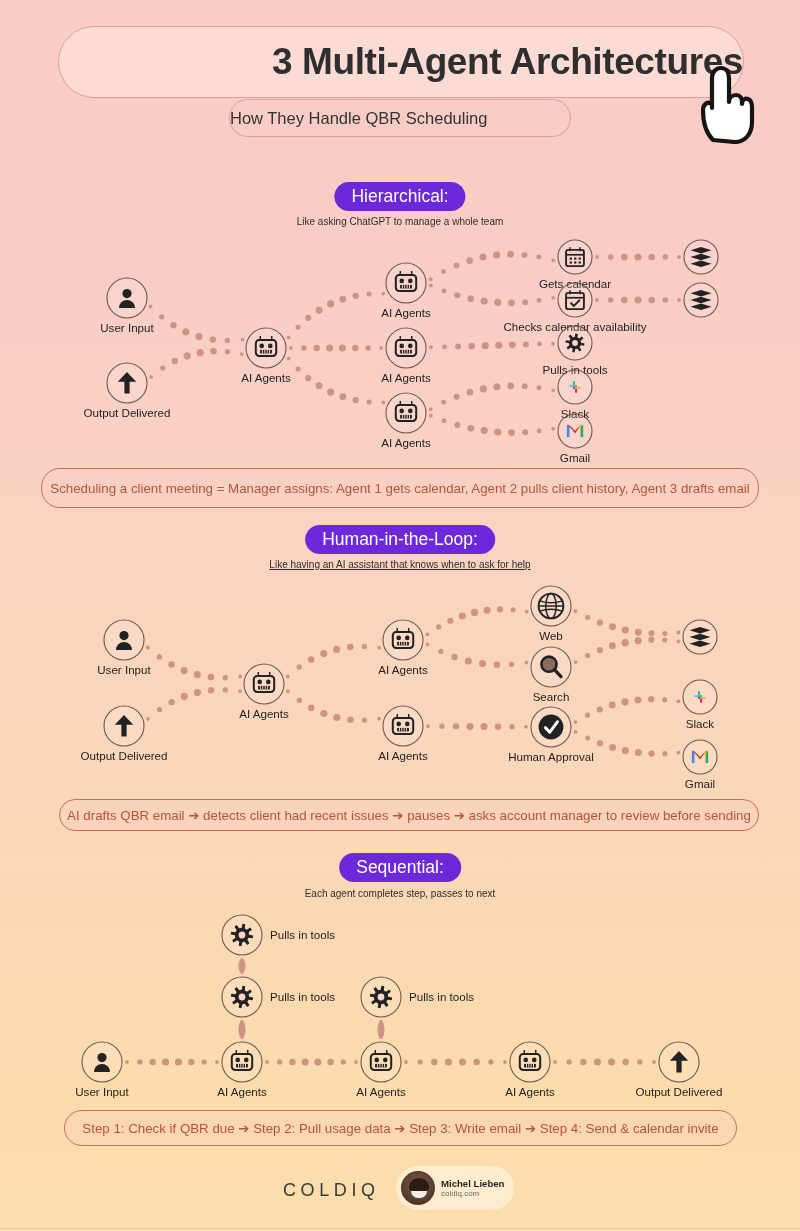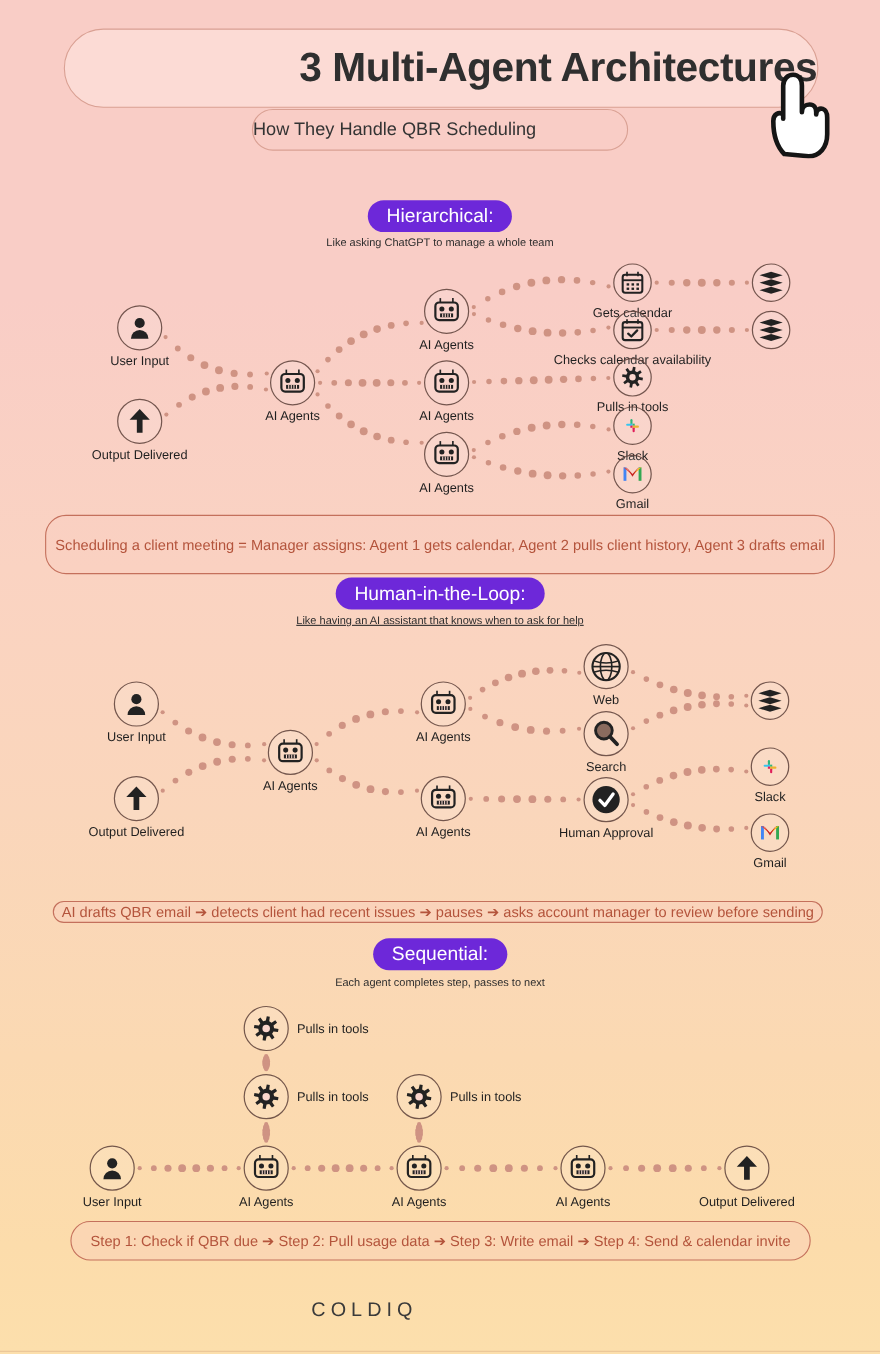--- a/index.html
+++ b/index.html
@@ -109,41 +109,48 @@
   <path d="M16 78 C8 70 6 58 6 48 C6 42 11 39 15 42 L15 46 L15 16 C15 10 19 6 24 6 C29 6 32 10 32 16
            L32 40 C32 36 35 33 39 33 C43 33 45 36 45 40 L45 42 C45 38 48 36 51 37 C54 38 55 41 55 45
            L55 60 C55 72 48 80 38 80 Z" fill="#ffffff" stroke="#151515" stroke-width="4.2" stroke-linejoin="round" stroke-linecap="round"></path>
 </svg>
 
 <div id="sections-root">
     <div class="sec-label" style="top: 182px;">
       <span>Hierarchical:</span>
     </div>
     <div class="sec-sub" style="top: 216px;">Like asking ChatGPT to manage a whole team</div>
-    <div class="caption" style="left: 41px; top: 468px; width: 718px; height: 54px;">
+    <div class="caption" style="left: 41px; top: 468px; width: 718px; height: 40px;">
       <span>Scheduling a client meeting = Manager assigns: Agent 1 gets calendar, Agent 2 pulls client history, Agent 3 drafts email</span>
     </div>
     <div class="sec-label" style="top: 525px;">
       <span>Human-in-the-Loop:</span>
     </div>
     <div class="sec-sub" style="top: 559px; text-decoration: underline;">Like having an AI assistant that knows when to ask for help</div>
-    <div class="caption" style="left: 48px; top: 799px; width: 700px; height: 20px; margin-top: 20px;">
+    <div class="caption" style="left: 59px; top: 799px; width: 700px; height: 32px;">
       <span>AI drafts QBR email ➔ detects client had recent issues ➔ pauses ➔ asks account manager to review before sending</span>
     </div>
     <div class="sec-label" style="top: 853px;">
       <span>Sequential:</span>
     </div>
     <div class="sec-sub" style="top: 888px;">Each agent completes step, passes to next</div>
     <div class="caption" style="left: 64px; top: 1110px; width: 673px; height: 36px;">
       <span>Step 1: Check if QBR due ➔ Step 2: Pull usage data ➔ Step 3: Write email ➔ Step 4: Send &amp; calendar invite</span>
     </div>
   </div>
 
 <div class="footer">
   <div class="brand">COLDIQ</div>
+  <div class="author-pill">
+    <div class="avatar"></div>
+    <div class="author-txt">
+      <span class="author-name">Michel Lieben</span>
+      <span class="author-site">coldiq.com</span>
+    </div>
+  </div>
 </div>
 <div class="hairline"></div>
 
 <svg class="diagram" width="800" height="1231" viewBox="0 0 800 1231">
     <g>
       <circle cx="150.52" cy="306.46" r="1.90" fill="#cf9383"></circle>
       <circle cx="161.64" cy="316.80" r="2.64" fill="#cf9383"></circle>
       <circle cx="173.43" cy="325.27" r="3.23" fill="#cf9383"></circle>
       <circle cx="185.89" cy="331.87" r="3.56" fill="#cf9383"></circle>
       <circle cx="199.03" cy="336.60" r="3.56" fill="#cf9383"></circle>

